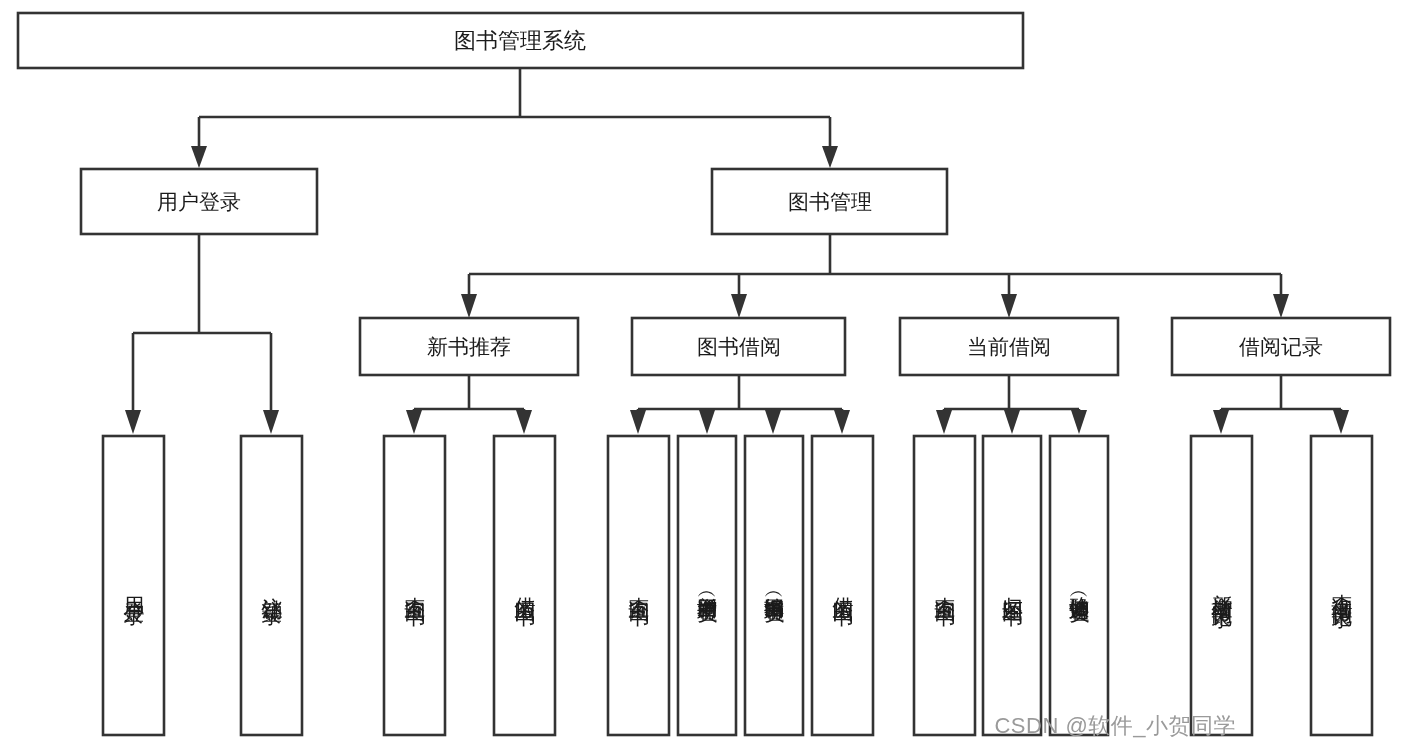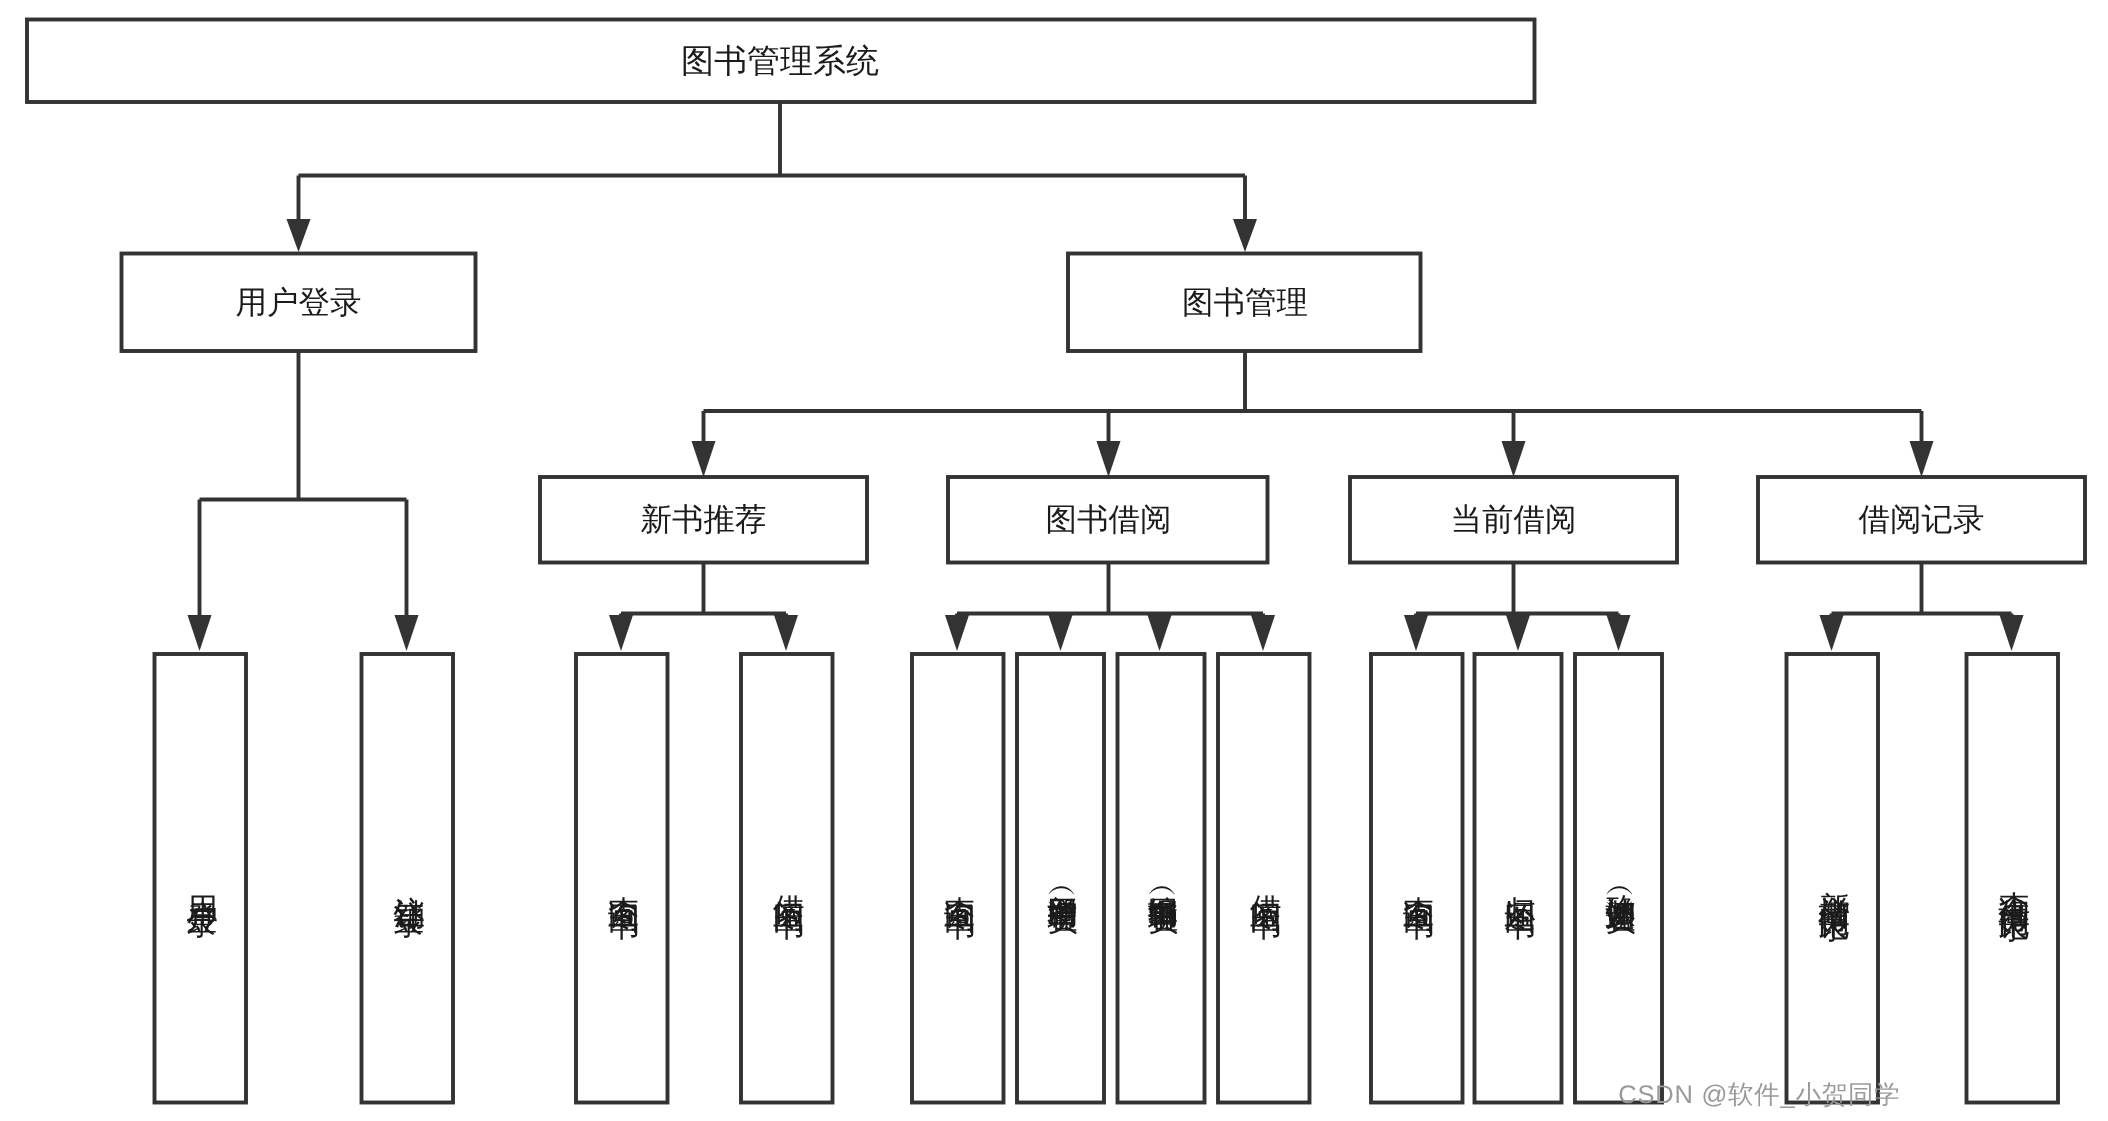--- a/index.html
+++ b/index.html
@@ -10,21 +10,20 @@
   body {
     width: 1405px;
     height: 747px;
     font-family: "Liberation Sans", "DejaVu Sans", sans-serif;
     overflow: hidden;
   }
   #diagram-root {
     position: relative;
     width: 1244px;
     height: 747px;
-    padding-left: 31px;
   }
   svg.diagram {
     position: absolute;
     left: 0;
     top: 0;
     width: 1405px;
     height: 747px;
     display: block;
   }
   .node-box {
@@ -72,21 +71,21 @@
   }
   .leaf-label.compact {
     letter-spacing: 1px;
     font-size: 20px;
   }
   .watermark {
     position: absolute;
     right: 8px;
     bottom: 6px;
     font-family: "Liberation Sans", "DejaVu Sans", sans-serif;
-    font-size: 17px;
+    font-size: 22px;
     color: #9a9a9a;
     white-space: nowrap;
     letter-spacing: 0.5px;
   }
 </style>
 </head>
 <body>
 
 <div id="diagram-root">
 

